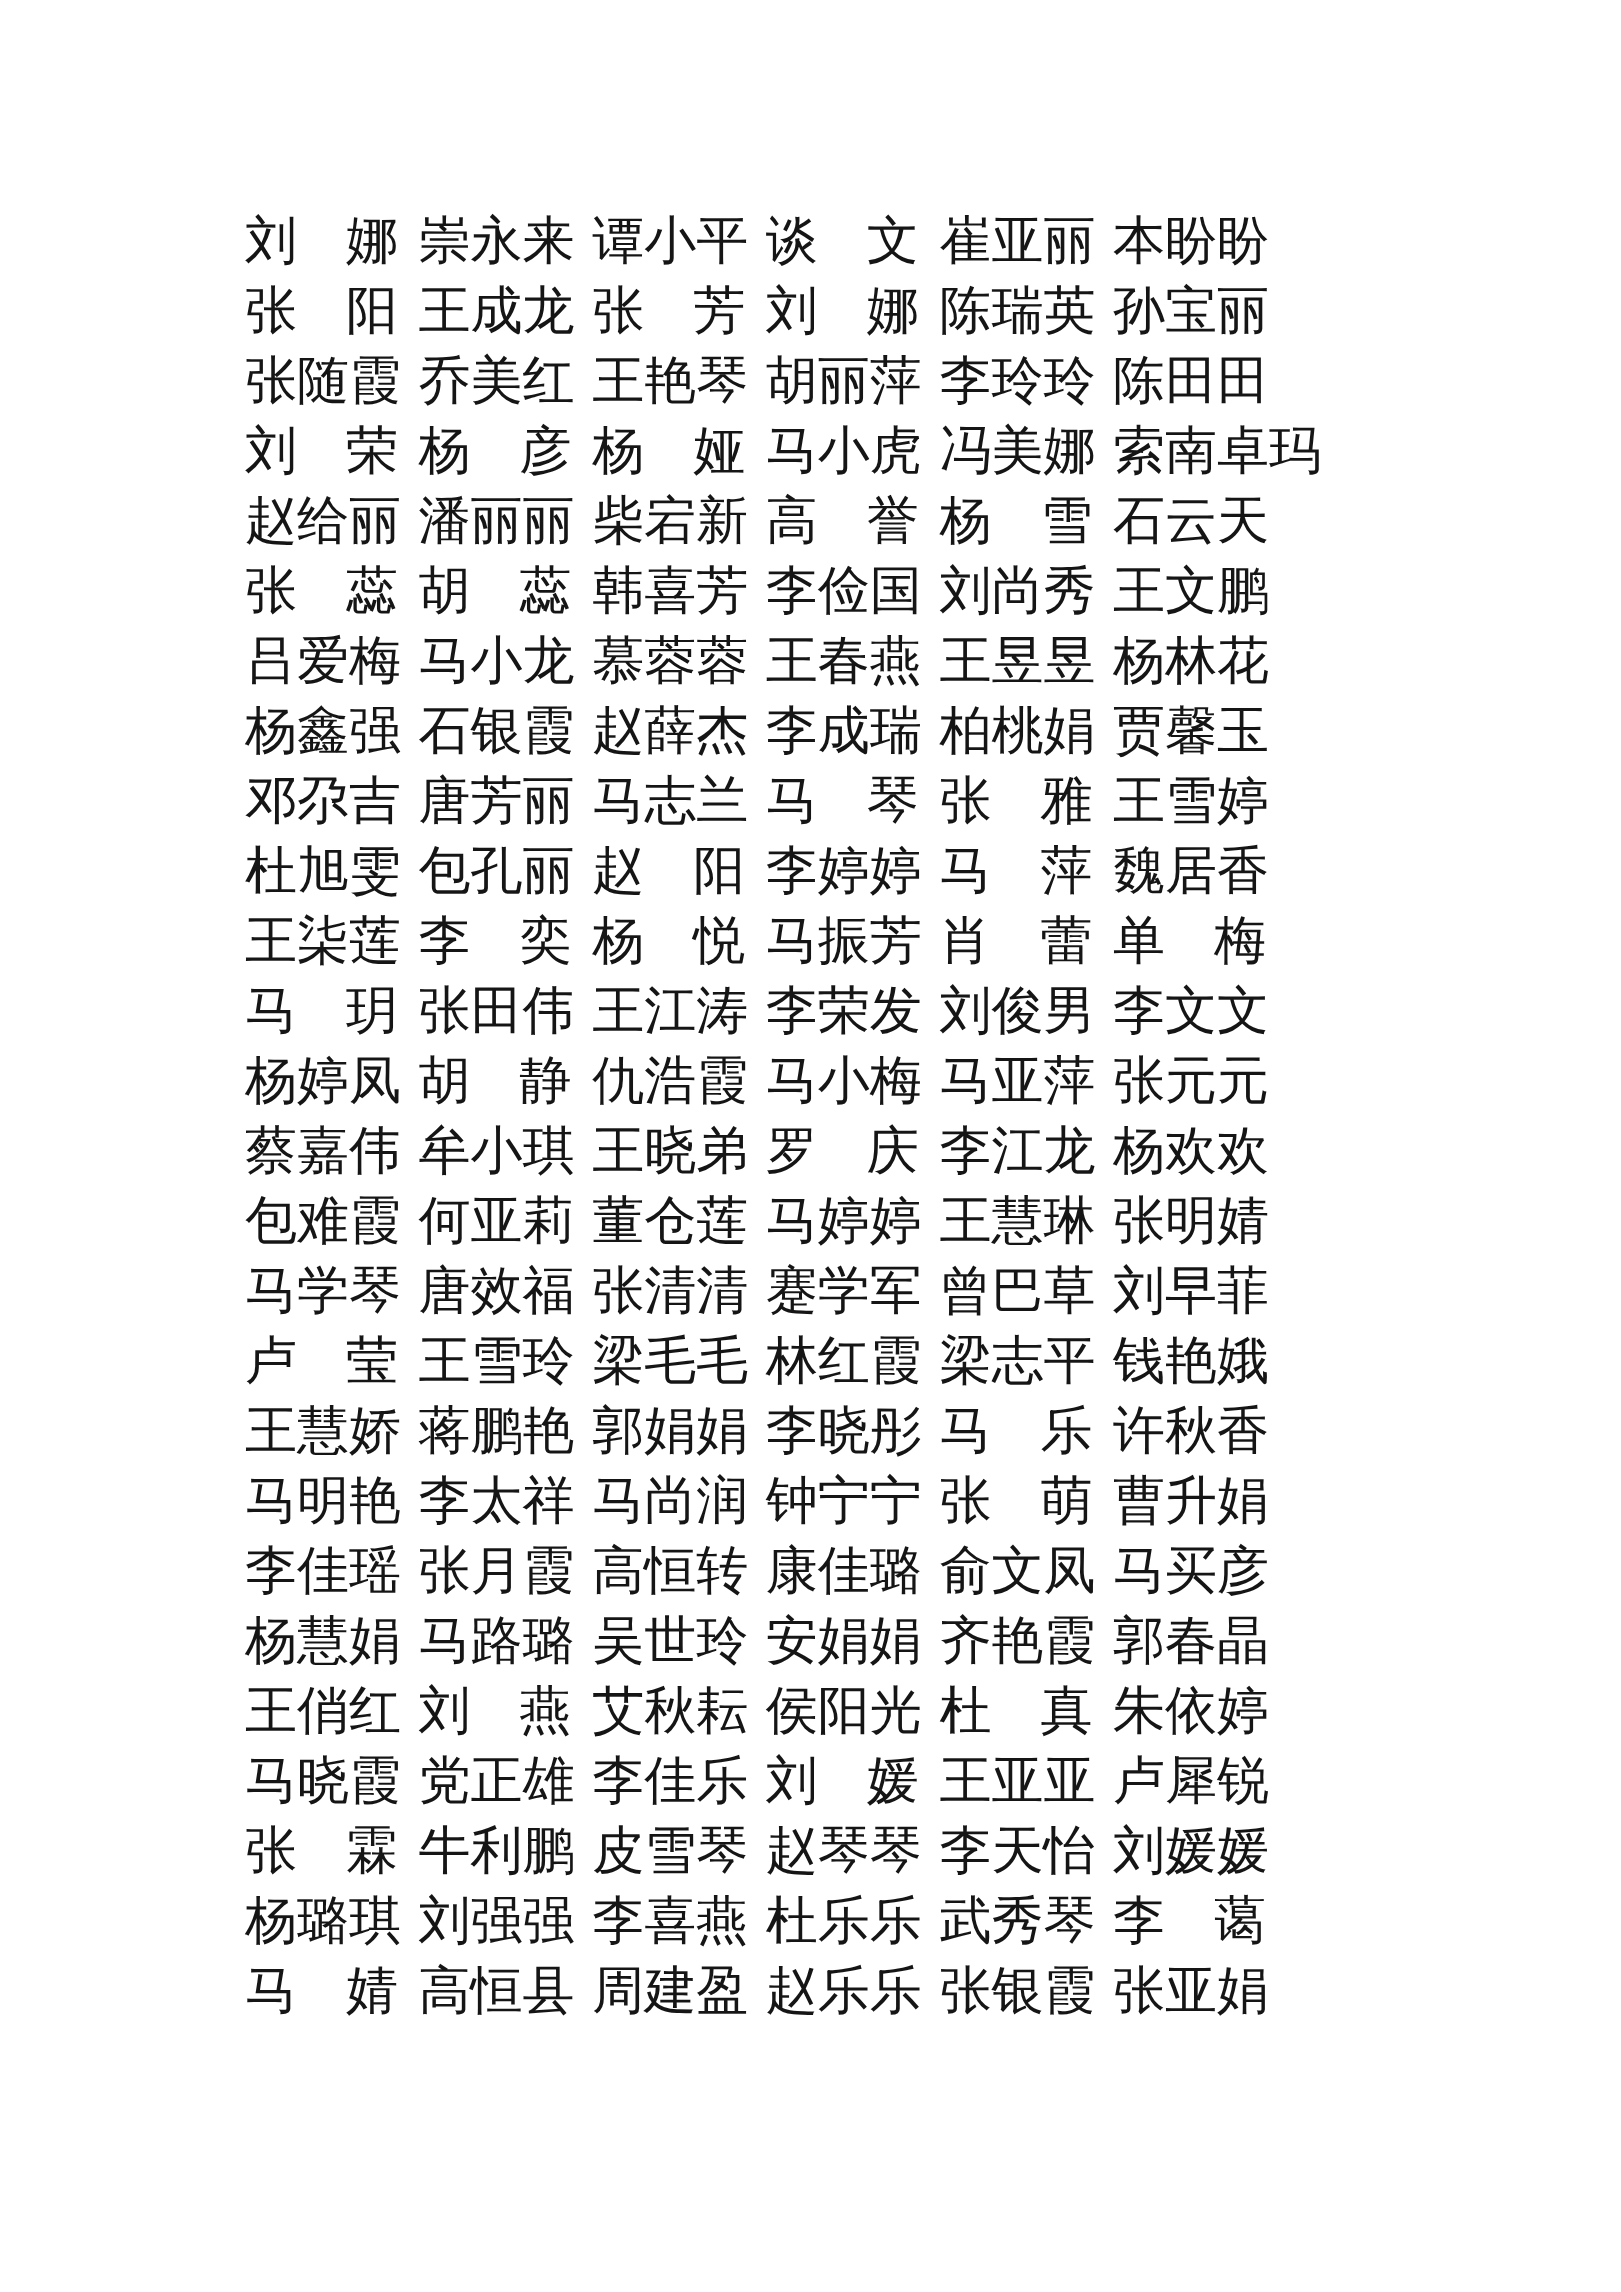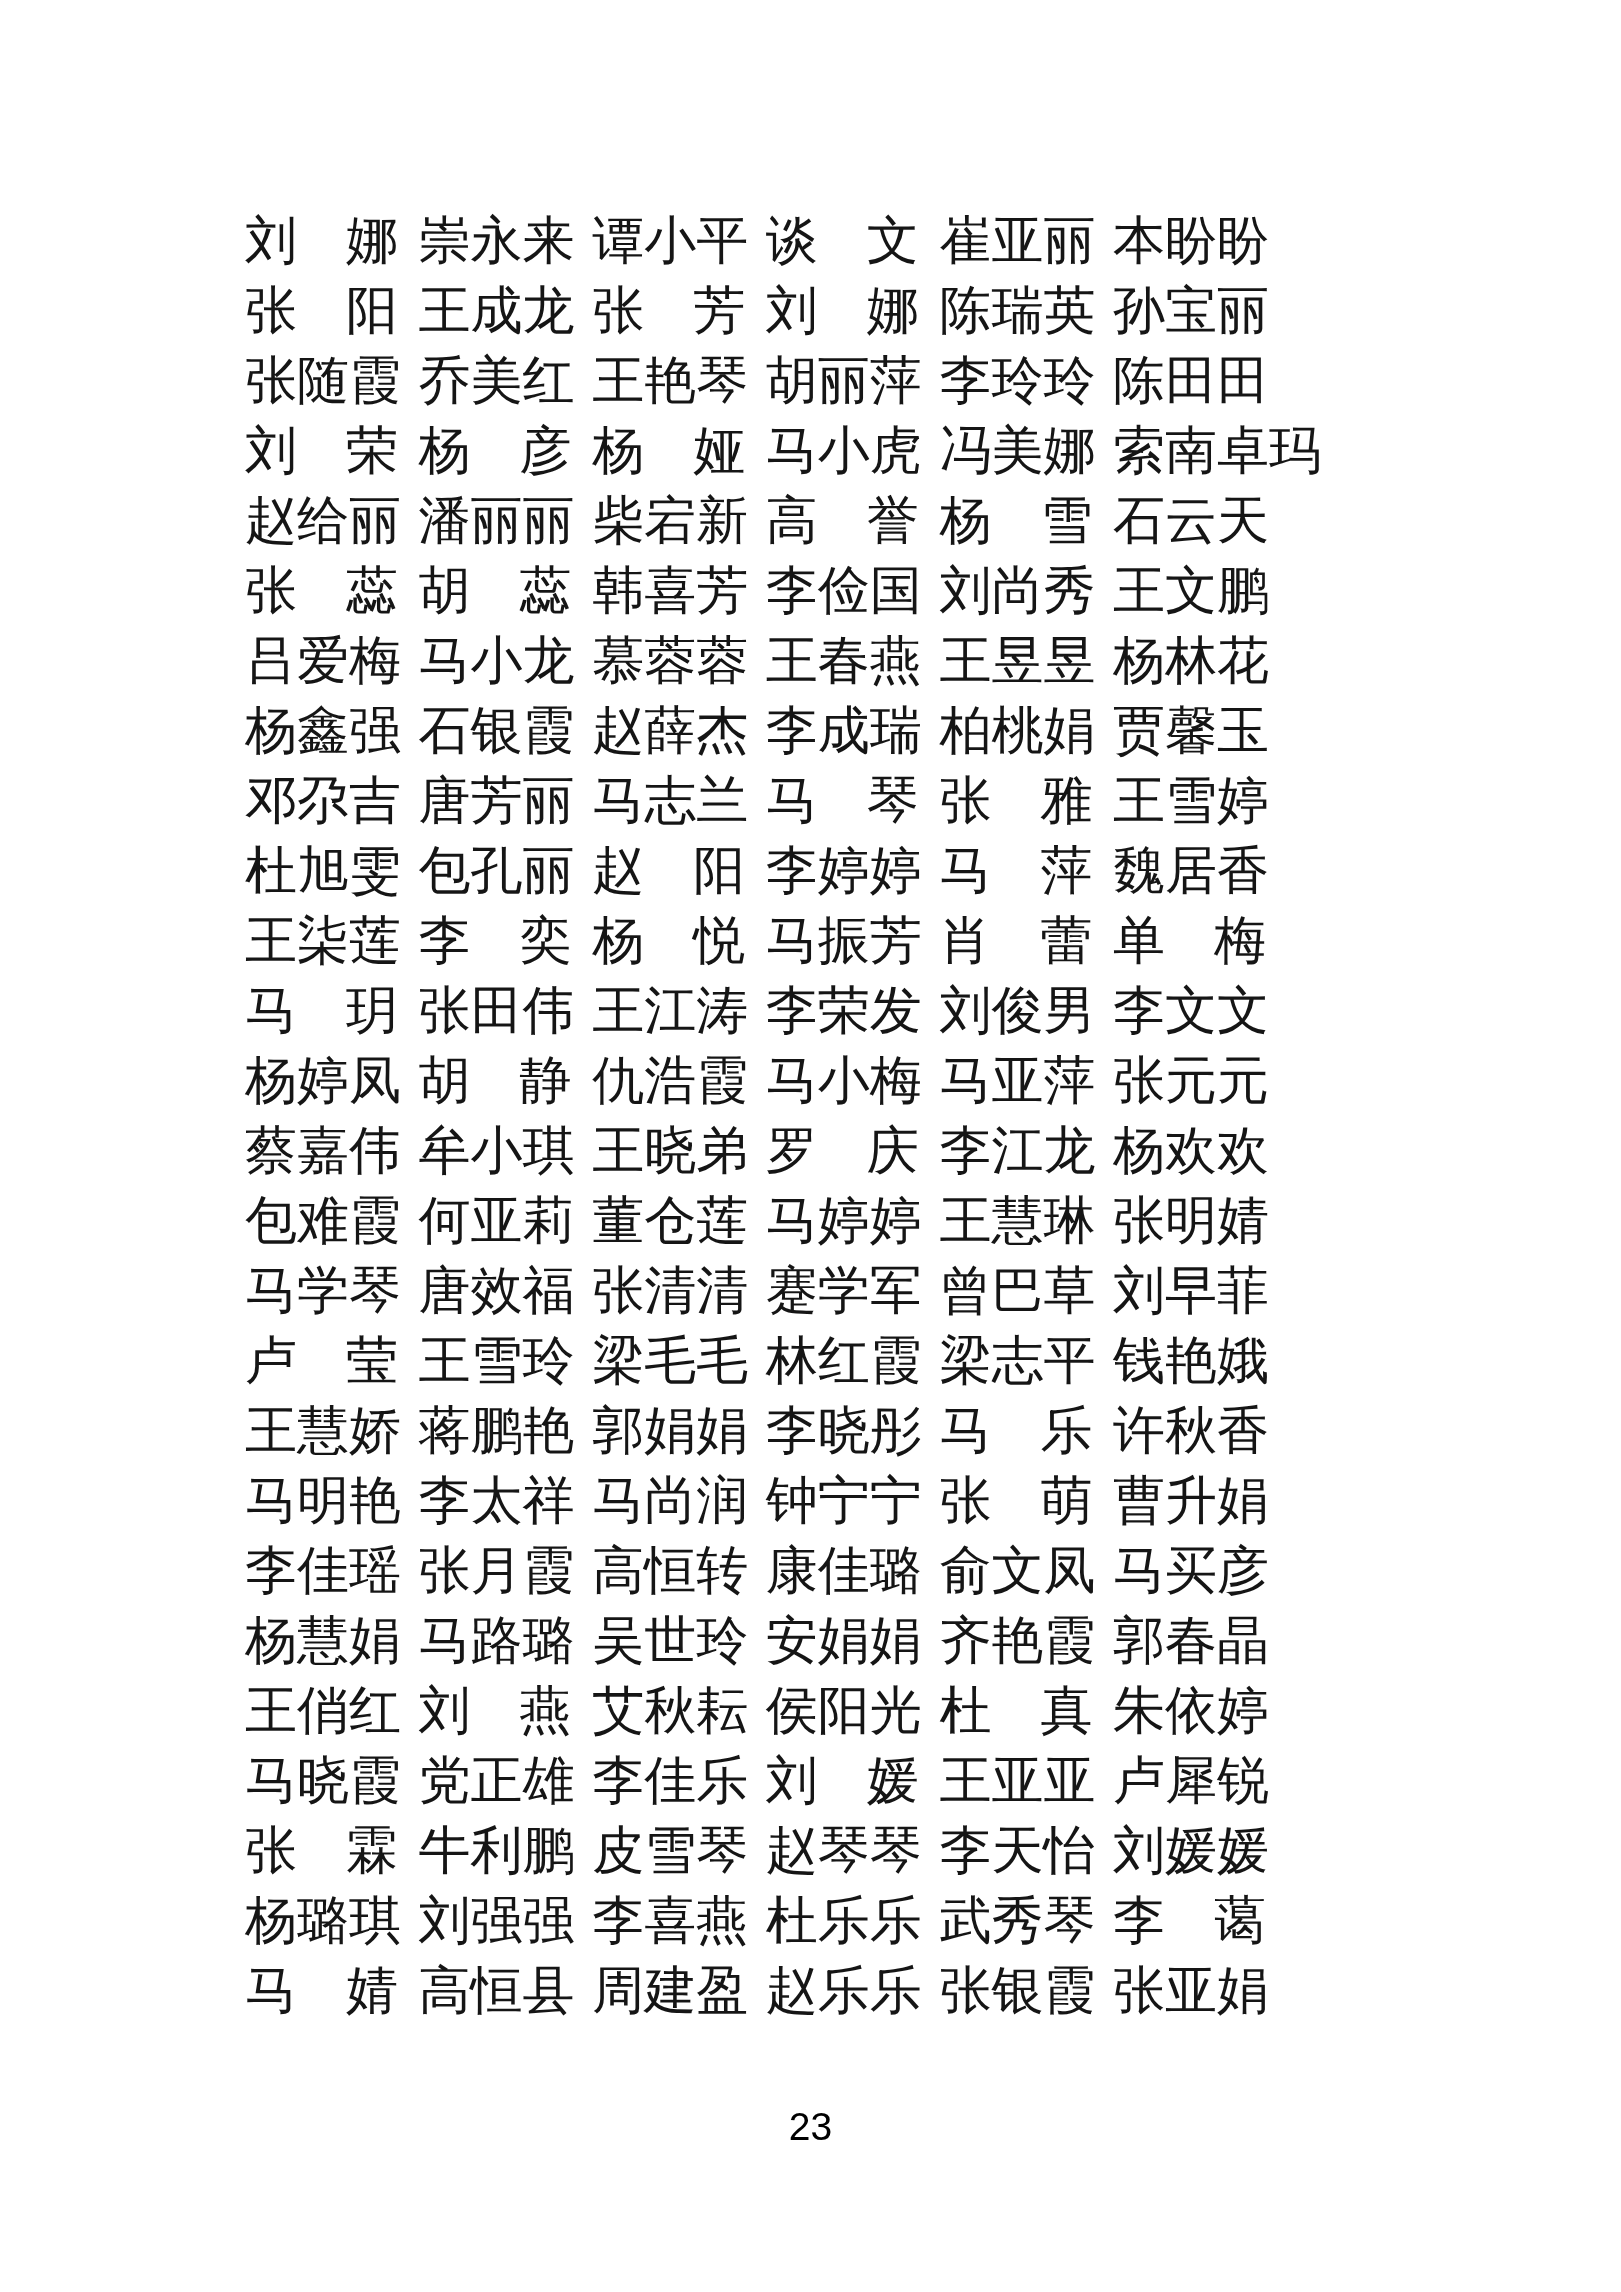--- a/index.html
+++ b/index.html
@@ -853,15 +853,14 @@
           <span>银</span>
           <span>霞</span>
         </div>
         <div class="name-cell">
           <span>张</span>
           <span>亚</span>
           <span>娟</span>
         </div>
       </div>
     </div>
-  <div class="page-number">23</div>
 </div>
 
 
 </body></html>

